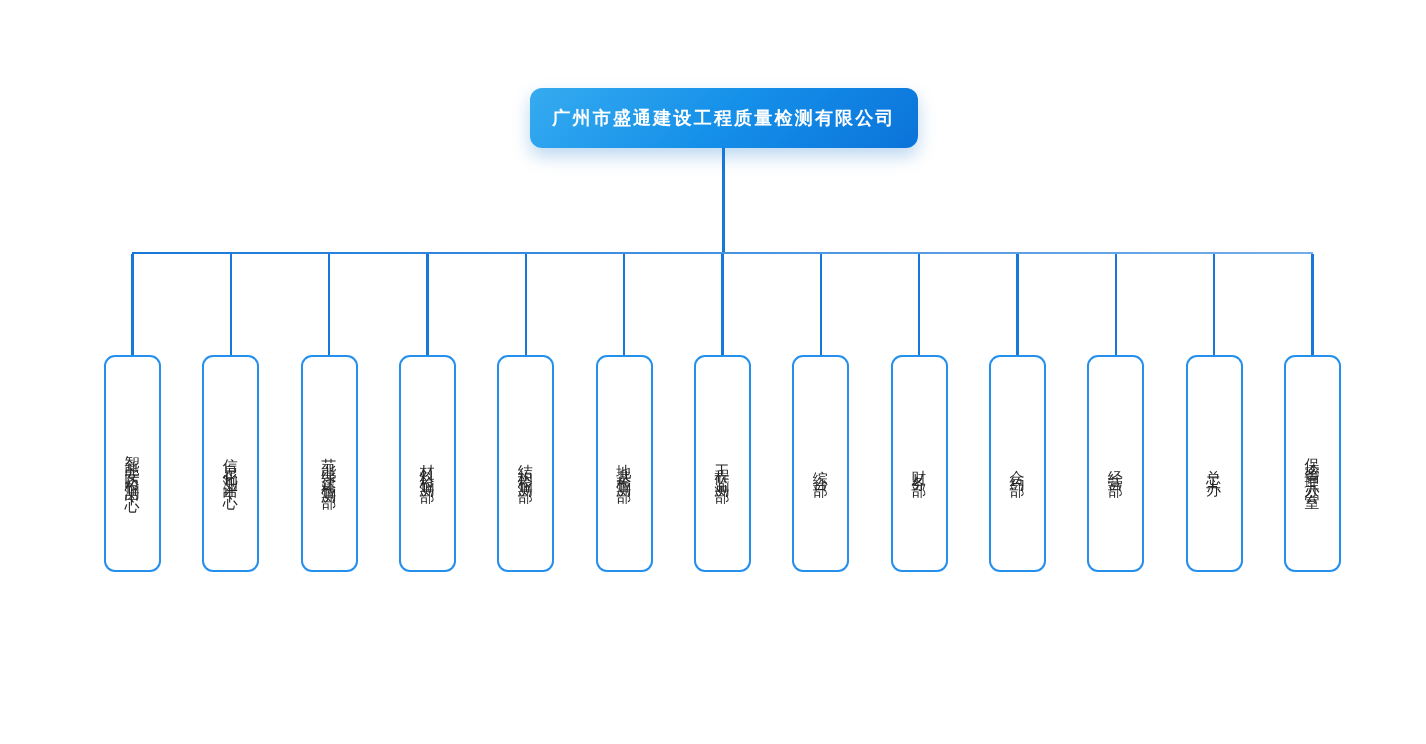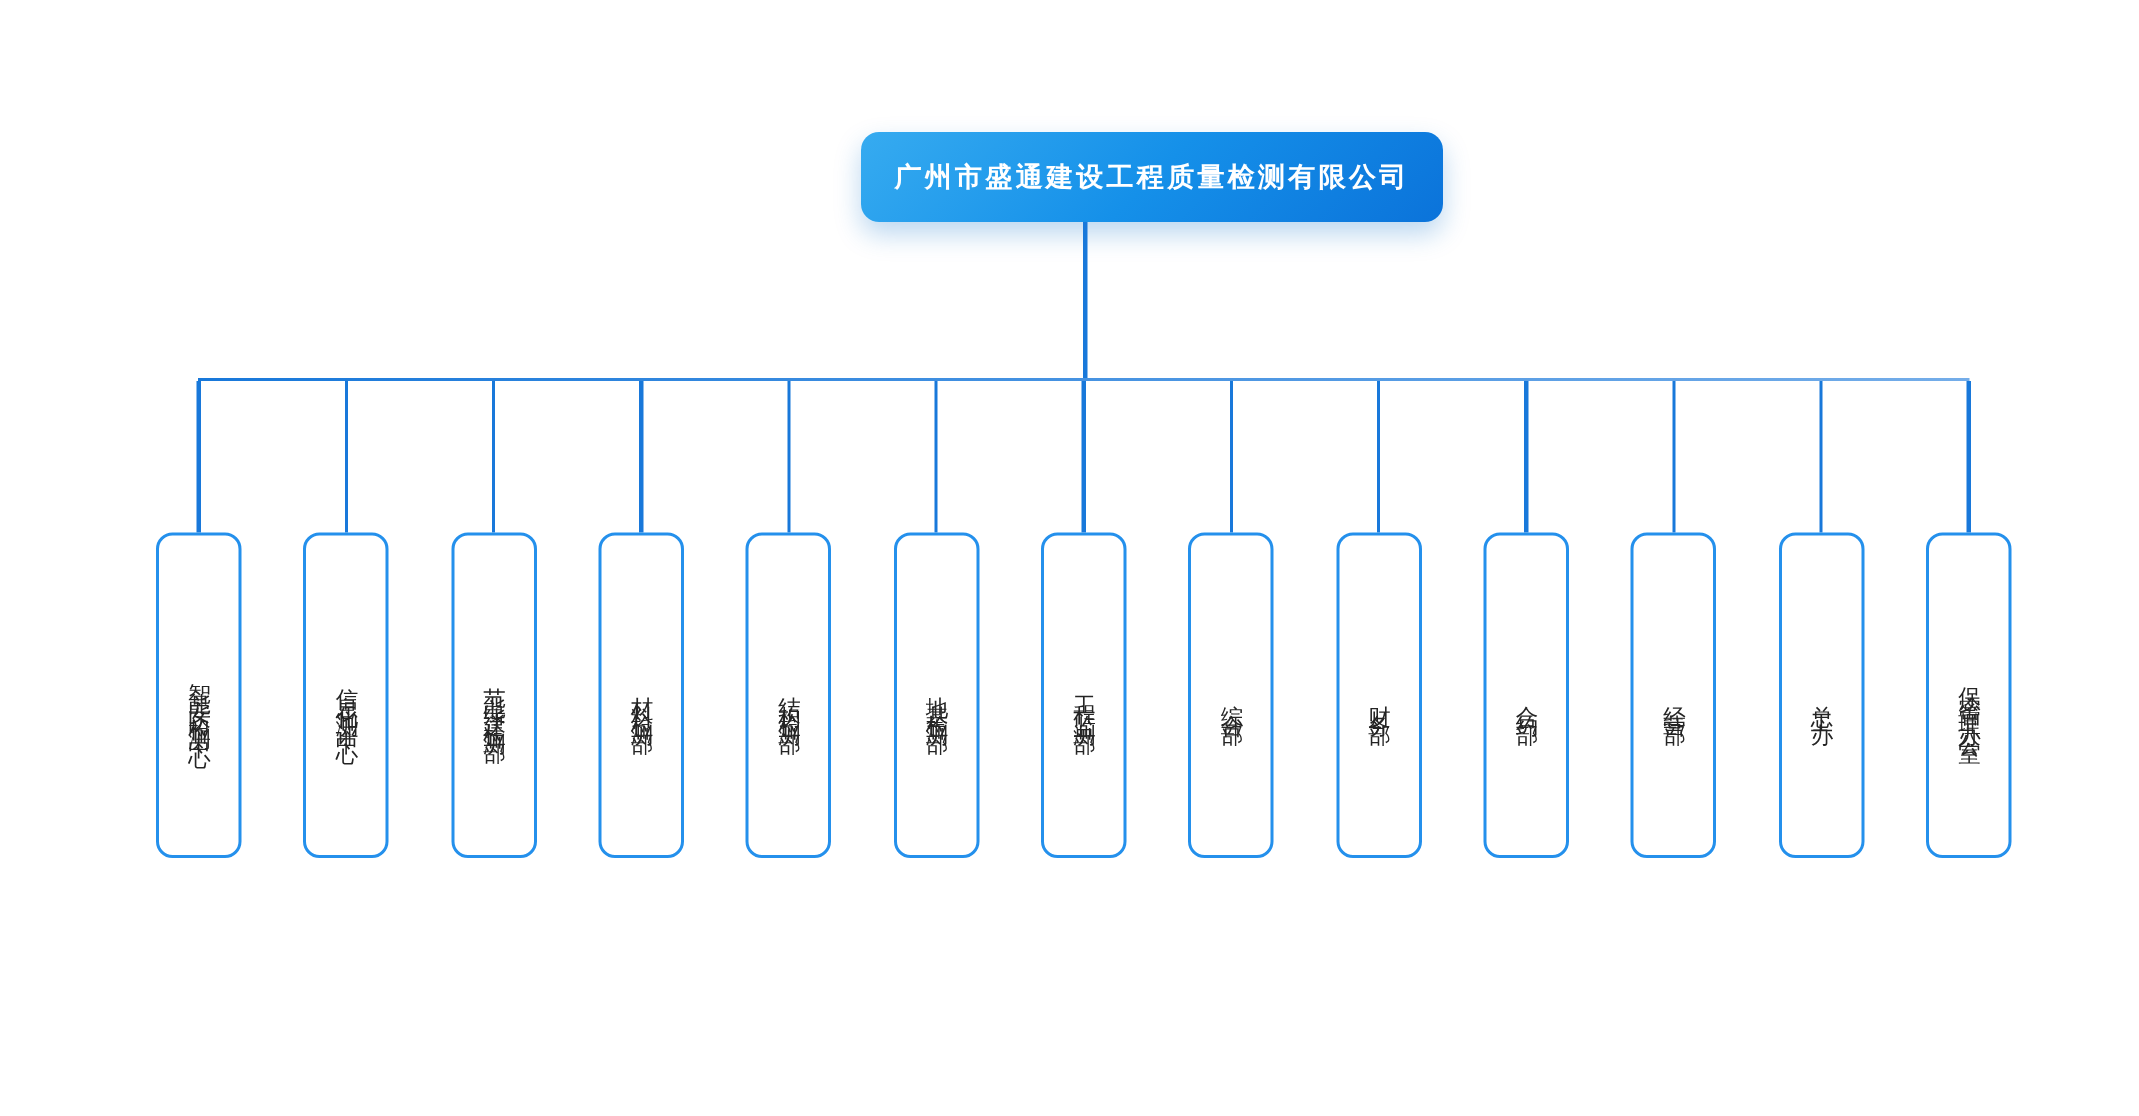--- a/index.html
+++ b/index.html
@@ -27,21 +27,20 @@
     height: 60px;
     border-radius: 12px;
     background: linear-gradient(135deg,
       var(--root-gradient-start, #36abf0) 0%,
       var(--root-gradient-mid, #1590e9) 50%,
       var(--root-gradient-end, #0b73da) 100%);
     box-shadow: 0 8px 18px rgba(12, 110, 200, 0.28);
     display: flex;
     align-items: center;
     justify-content: center;
-    margin-left: 44px;
   }
   .root-label {
     color: var(--root-text, #ffffff);
     font-size: 18px;
     font-weight: bold;
     letter-spacing: 2.2px;
     white-space: nowrap;
   }
   
   .root-drop-line {

